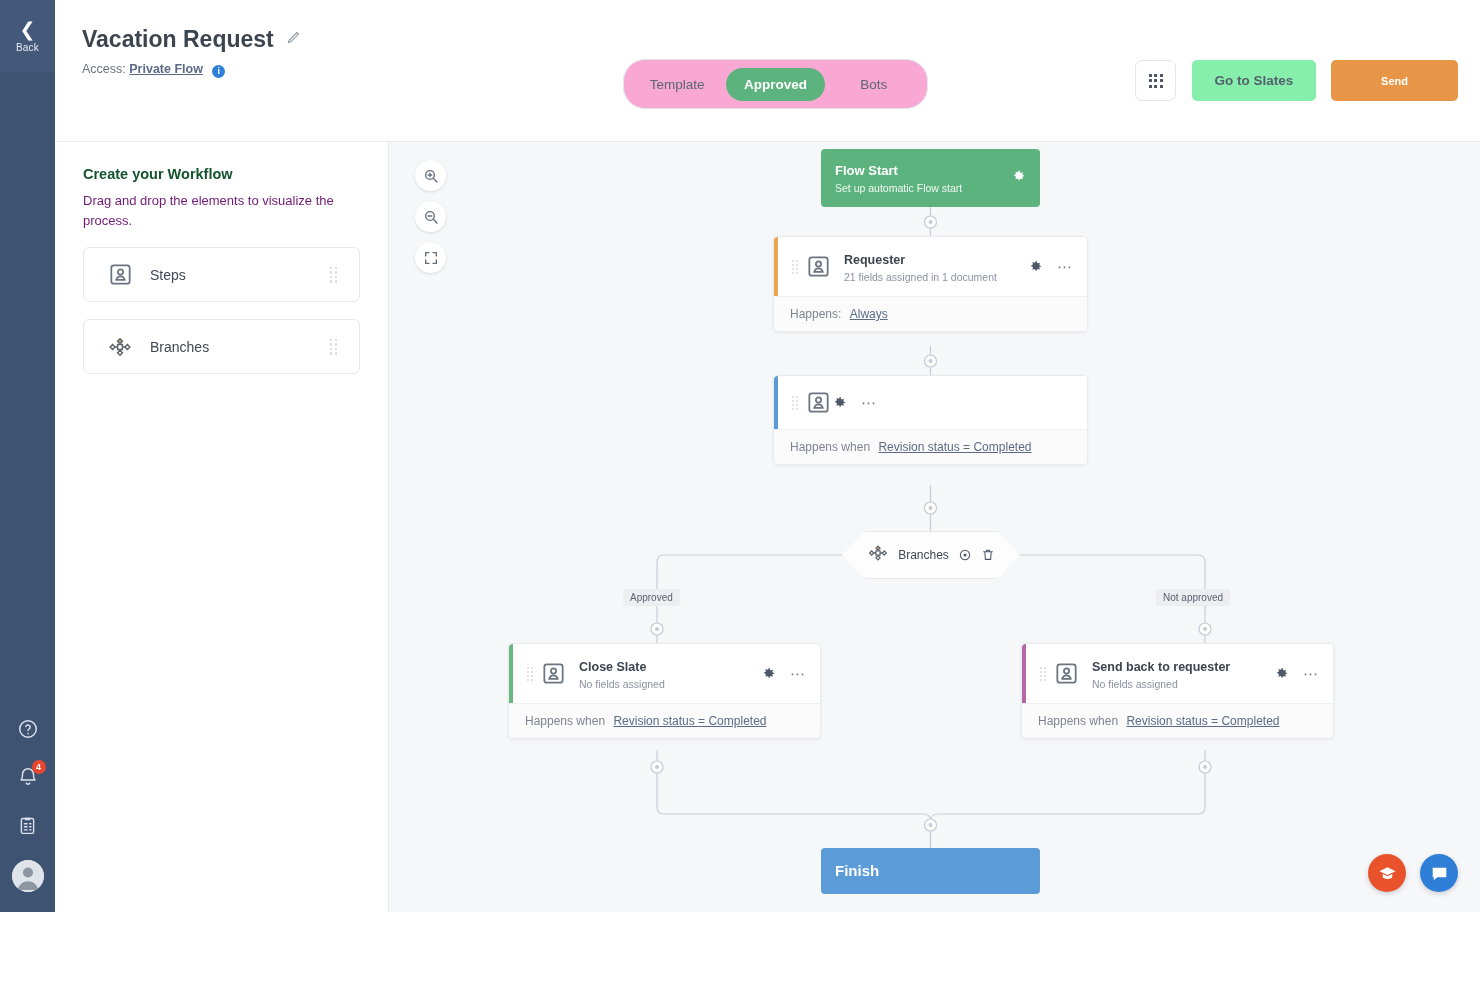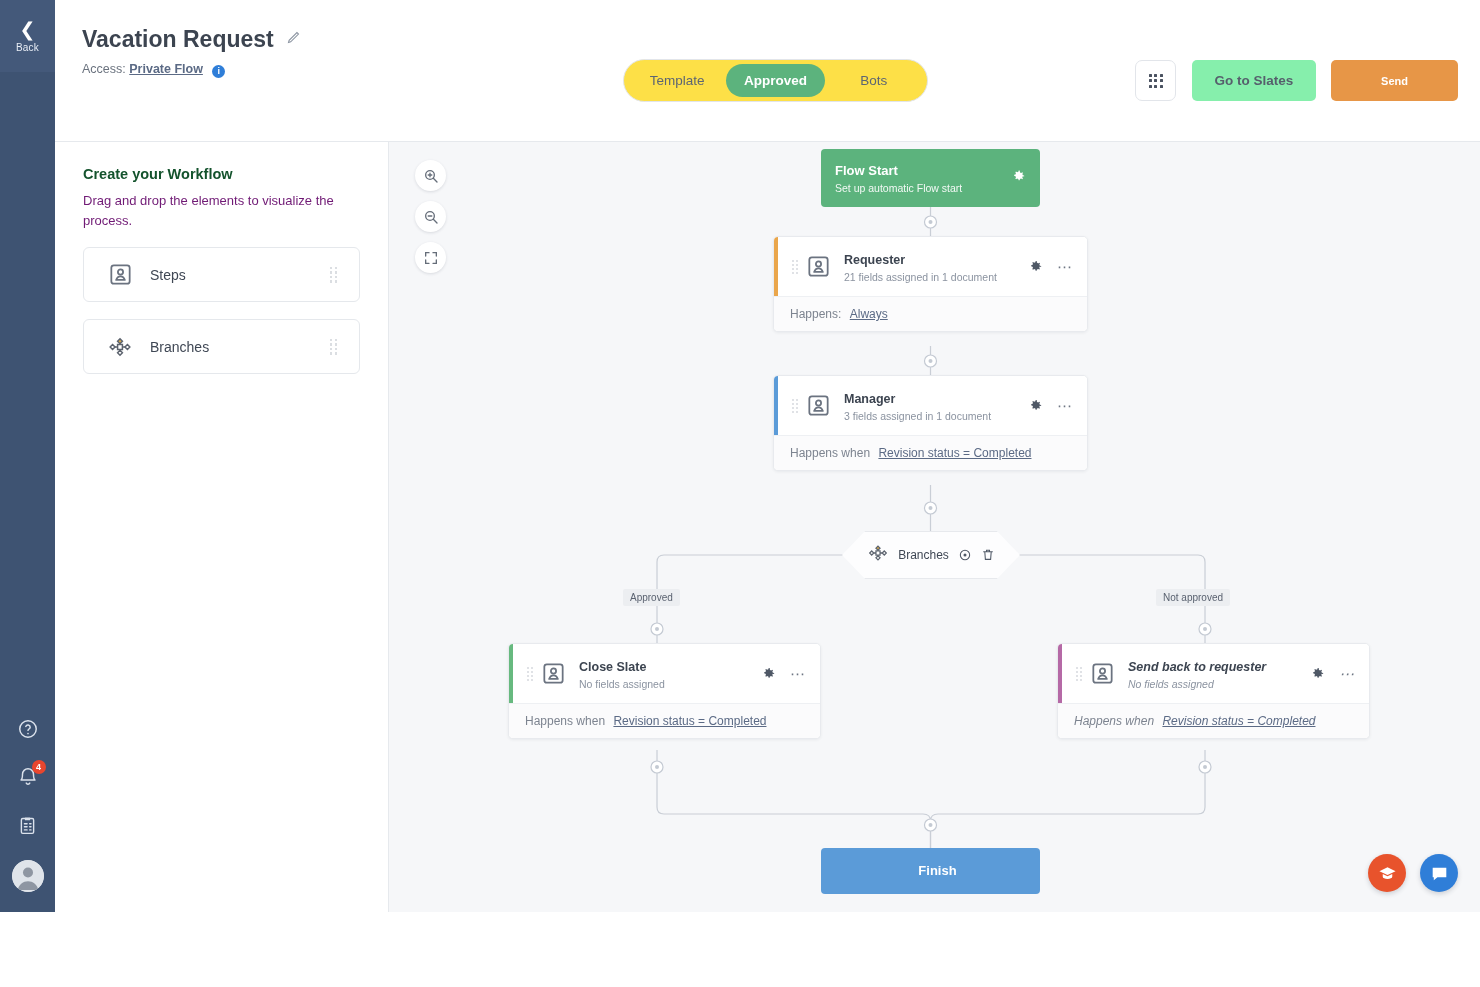--- a/index.html
+++ b/index.html
@@ -137,24 +137,24 @@
     text-align: center;
     font-weight: bold;
     margin-left: 6px;
     vertical-align: -1px;
     cursor: pointer;
   }
 
   .seg {
     position: absolute;
     left: 568px; top: 59px;
-    width: 305px; height: 43px;
+    width: 305px; height: 50px;
     border: 1px solid #e2e5ea;
     border-radius: 22px;
-    background: #fde047;
+    background: #f9a8d4;
     display: flex;
     align-items: center;
     padding: 4px;
   }
   .seg-item {
     flex: 1;
     text-align: center;
     font-size: 13.5px;
     color: #5c6573;
     line-height: 33px;
@@ -308,26 +308,25 @@
     position: absolute; right: 14px; top: 50%; transform: translateY(-50%);
     cursor: pointer;
   }
 
   .n-finish {
     left: 432px; top: 706px;
     width: 219px; height: 46px;
     background: #5b9bd8;
     border-radius: 4px;
     color: #ffffff;
-    font-size: 13px;
+    font-size: 15px;
     font-weight: bold;
     padding: 0 0 0 14px;
     line-height: 46px;
     cursor: pointer;
-    text-align: center;
   }
 
   .step {
     background: #ffffff;
     border: 1px solid #e8eaee;
     border-radius: 5px;
     box-shadow: 0 1px 3px rgba(40,50,70,.07);
     overflow: hidden;
     cursor: pointer;
   }
@@ -375,21 +374,21 @@
   .step-foot a {
     color: #5b6a85;
     text-decoration: underline;
     margin-left: 5px;
     cursor: pointer;
   }
 
   .n-requester { left: 384px; top: 94px; width: 315px; }
   .n-manager   { left: 384px; top: 233px; width: 315px; }
   .n-close     { left: 119px; top: 501px; width: 313px; }
-  .n-sendback  { left: 668px; top: 501px; width: 313px; font-style: italic; }
+  .n-sendback  { left: 632px; top: 501px; width: 313px; }
 
   .hex {
     position: absolute;
     left: 453px; top: 389px;
     width: 178px; height: 48px;
     background: #fdfdfe;
     border: 1px solid #e7e9ed;
     clip-path: polygon(13% 0, 87% 0, 100% 50%, 87% 100%, 13% 100%, 0 50%);
     display: flex; align-items: center; justify-content: center;
     gap: 9px;
@@ -677,24 +676,20 @@
             <i></i>
             <i></i>
           </span>
         <span class="step-ico">
           <svg width="25" height="25" viewBox="0 0 24 24" fill="none" stroke="#6b7380" stroke-width="1.7">
             <rect x="3.2" y="3.2" width="17.6" height="17.6" rx="2.4"></rect>
             <circle cx="12" cy="9.6" r="2.5"></circle>
             <path d="M7.8 17.2c.8-2.4 2.3-3.5 4.2-3.5s3.4 1.1 4.2 3.5z" stroke-linejoin="round"></path>
           </svg>
         </span>
-        <span class="step-text">
-          <span class="step-name">Manager</span>
-          <div class="step-sub">3 fields assigned in 1 document</div>
-        </span>
         <span class="step-gear">
           <svg width="15" height="15" viewBox="0 0 24 24" fill="#4f5866">
             <path d="M12 8.4a3.6 3.6 0 100 7.2 3.6 3.6 0 000-7.2zm9 4.4v-1.6l-2.1-.5a7 7 0 00-.8-1.9l1.1-1.8-1.1-1.1-1.8 1.1a7 7 0 00-1.9-.8L13.9 3h-1.6l-.5 2.1a7 7 0 00-2 .8L8 4.8 6.9 5.9 8 7.7a7 7 0 00-.8 1.9L5 10.1v1.6l2.2.5c.2.7.5 1.3.8 1.9l-1.1 1.8L8 17l1.8-1.1c.6.4 1.2.6 1.9.8l.5 2.2h1.6l.5-2.2a7 7 0 001.9-.8l1.8 1.1 1.1-1.1-1.1-1.8c.4-.6.6-1.2.8-1.9z"></path>
           </svg>
         </span>
         <span class="step-more">⋯</span>
       </div>
       <div class="step-foot">
         <span>Happens when</span>
         <a>Revision status = Completed</a>

